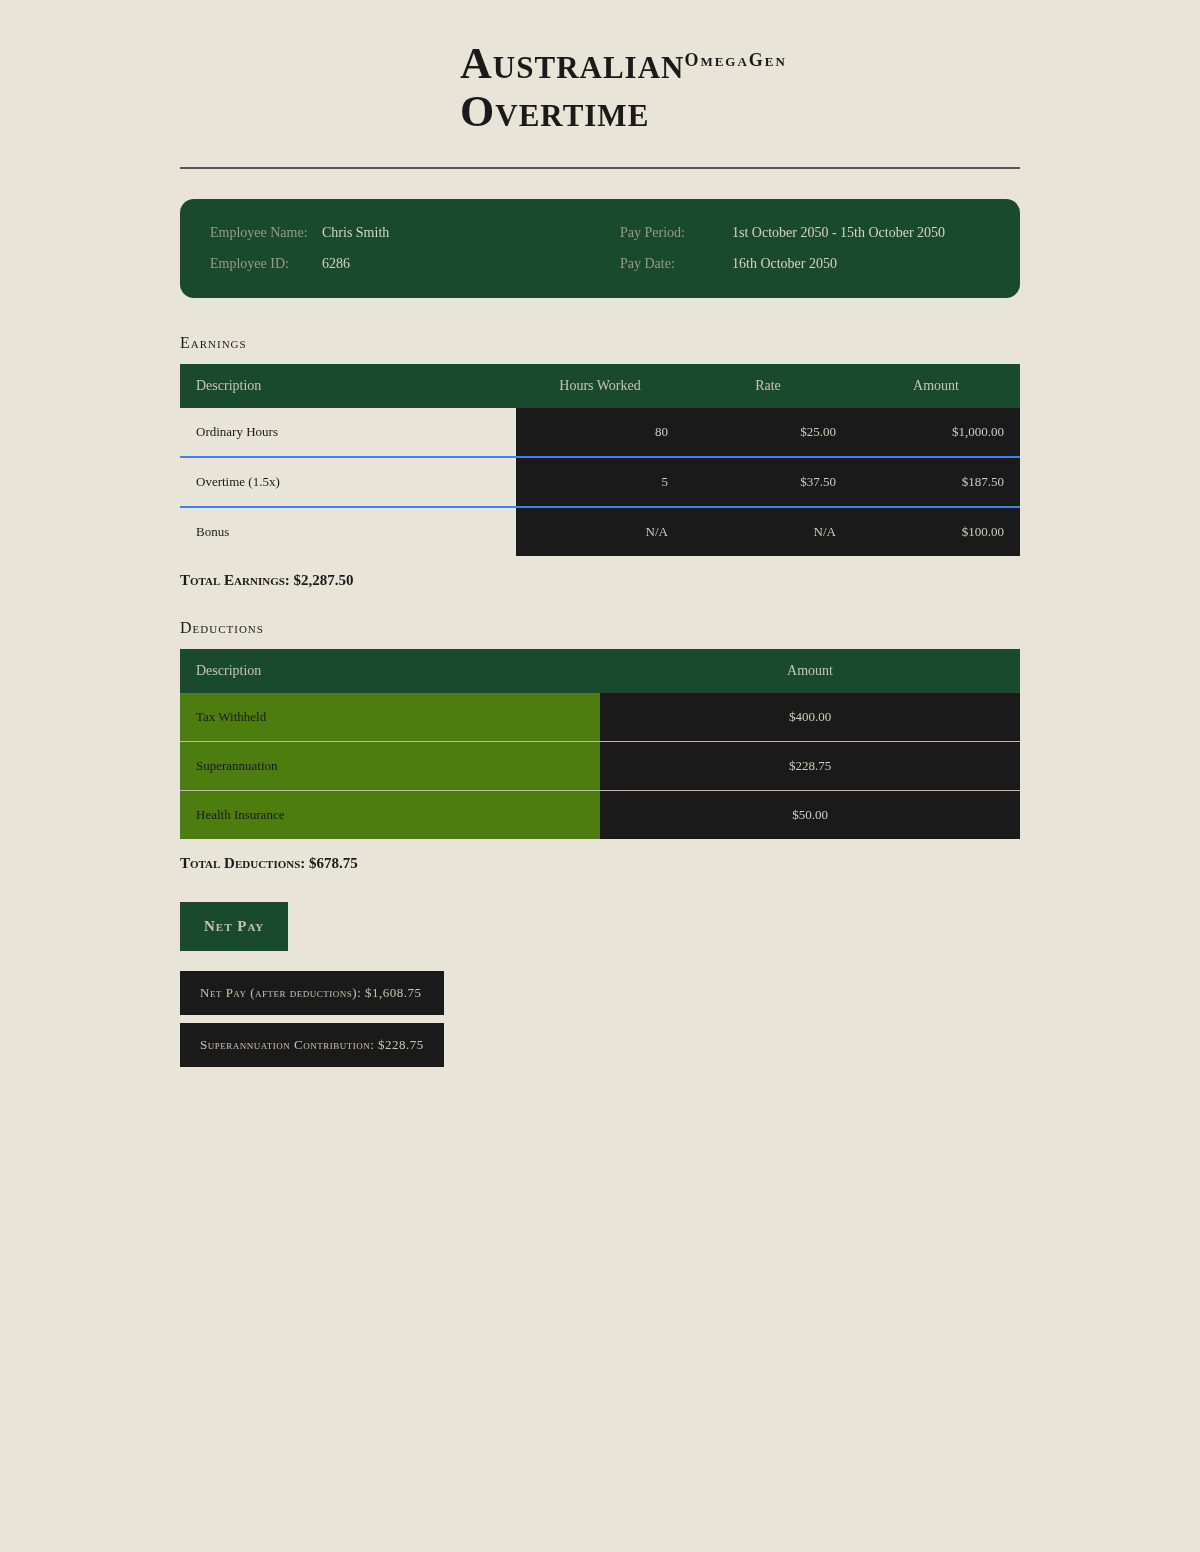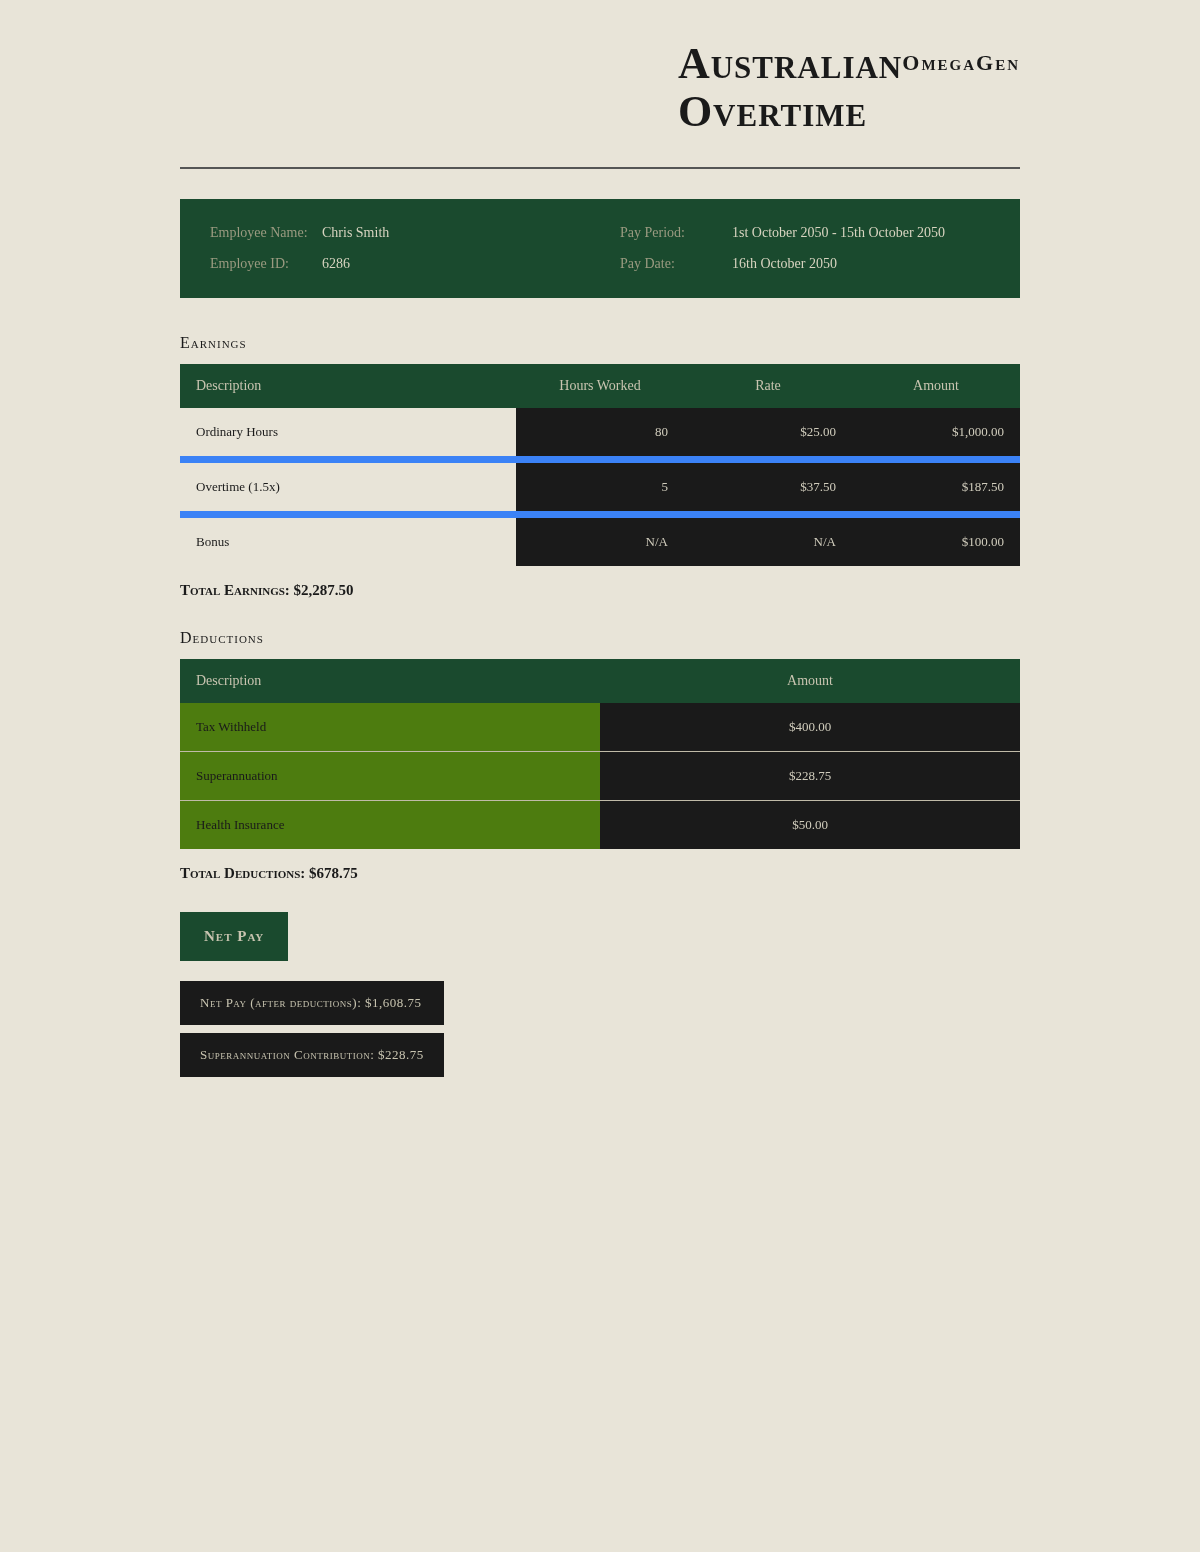--- a/index.html
+++ b/index.html
@@ -8,37 +8,37 @@
       background-color: #e8e4d8;
       font-family: Georgia, 'Times New Roman', serif;
       color: #1a1a1a;
       width: 960px;
       margin: 0 auto;
       padding: 40px 60px;
     }
 
     .header {
       display: flex;
-      justify-content: flex-end;
+      justify-content: center;
       align-items: flex-start;
       margin-bottom: 30px;
       margin-left: 47px;
     }
 
     .title-block h1 {
       font-size: 44px;
       font-weight: 900;
       color: #1a1a1a;
       line-height: 1.1;
       font-variant: small-caps;
       letter-spacing: 1px;
     }
 
     .company-name {
-      font-size: 22px;
+      font-size: 18px;
       font-weight: 900;
       color: #1a1a1a;
       font-variant: small-caps;
       letter-spacing: 2px;
       margin-top: 10px;
     }
 
     .divider {
       border: none;
       border-top: 2px solid #555;
@@ -46,20 +46,21 @@
     }
 
     .employee-info-box {
       background-color: #1a4a2e;
       color: #c8c4b0;
       padding: 24px 30px;
       display: grid;
       grid-template-columns: 1fr 1fr;
       gap: 12px 40px;
       margin-bottom: 36px;
+      border-radius: 14px;
     }
 
     .info-item {
       display: flex;
       gap: 12px;
       align-items: flex-start;
     }
 
     .info-label {
       color: #9a9a80;
@@ -101,21 +102,21 @@
       font-size: 14px;
       font-weight: 500;
       font-family: Georgia, serif;
     }
 
     .earnings-table thead th:first-child {
       text-align: left;
     }
 
     .earnings-table tbody tr {
-      border-bottom: 7px solid #3b82f6;
+      border-bottom: 2px solid #3b82f6;
     }
 
     .earnings-table tbody tr:last-child {
       border-bottom: none;
     }
 
     .earnings-table tbody td {
       padding: 16px 16px;
       font-size: 13px;
       text-align: right;

